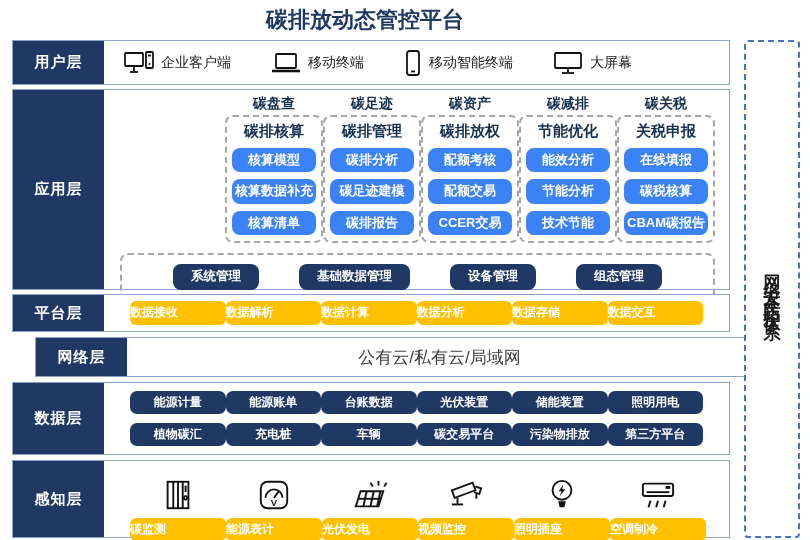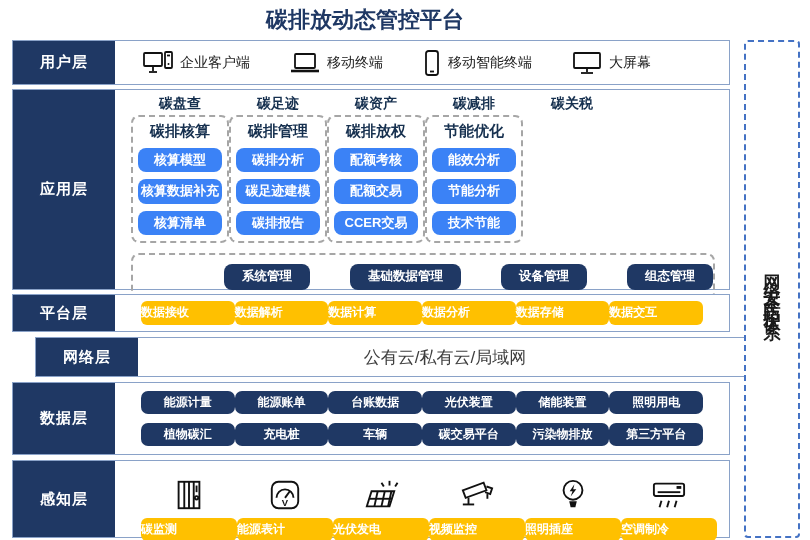--- a/index.html
+++ b/index.html
@@ -3,44 +3,44 @@
 <meta charset="utf-8">
 <style>
   html,body{margin:0;padding:0;background:#fff;}
   #stage{position:relative;width:810px;height:540px;background:#fff;
          font-family:"Liberation Sans","DejaVu Sans",sans-serif;overflow:hidden;}
   .main-title{position:absolute;top:5px;left:0;width:730px;text-align:center;
               font-size:22px;font-weight:bold;color:#1f3864;}
   
   .layer{position:absolute;left:12px;width:718px;border:1.5px solid #8aa2c8;
          background:#fff;display:flex;box-sizing:border-box;}
-  .layer-label{width:102px;flex-shrink:0;background:#1f3864;color:#fff;
+  .layer-label{width:91px;flex-shrink:0;background:#1f3864;color:#fff;
                font-weight:bold;font-size:15px;display:flex;align-items:center;
                justify-content:center;letter-spacing:1px;}
   .layer-content{flex:1;position:relative;min-width:0;}
   #layer-user{top:40px;height:45px;}
   #layer-app{top:89px;height:201px;}
   #layer-platform{top:294px;height:38px;}
   #layer-network{top:337px;height:40px;margin-left:23px;}
   #layer-data{top:382px;height:73px;}
   #layer-perception{top:460px;height:78px;}
   
-  .user-row{height:100%;display:flex;align-items:center;gap:40px;padding-left:28px;}
+  .user-row{height:100%;display:flex;align-items:center;gap:40px;padding-left:20px;}
   .user-item{display:flex;align-items:center;gap:7px;font-size:14px;color:#222;}
   .user-item svg{display:block;}
   
-  .app-cols{display:flex;justify-content:flex-start;padding:4px 14px 0 16px;}
+  .app-cols{display:flex;justify-content:flex-end;padding:4px 14px 0 16px;}
   .app-col{width:98px;text-align:center;}
   .col-title{font-size:14px;font-weight:bold;color:#16304f;margin:1px 0 2px;}
   .col-box{border:2px dashed #a6a6a6;border-radius:8px;padding:2px 2px 6px;background:#fff;}
   .col-sub{font-size:15px;font-weight:bold;color:#16304f;margin:3px 0 3px;}
   .btn-navy{background:#3b82f6;color:#fff;font-size:13px;font-weight:bold;
             border-radius:8px;padding:5px 2px;margin:7px 3px 0;line-height:1.1;}
   .app-common{margin:10px 14px 0 16px;height:44px;border:2px dashed #a6a6a6;
-              border-radius:8px;display:flex;align-items:center;justify-content:flex-end;gap:40px;}
+              border-radius:8px;display:flex;align-items:center;justify-content:center;gap:40px;}
   .btn-navy-wide{background:#1f3864;color:#fff;font-size:12.5px;font-weight:bold;
                  border-radius:8px;padding:6px 18px;line-height:1.1;}
   
   .platform-row{height:100%;display:flex;align-items:center;justify-content:space-between;
                 padding:0 26px;}
   .btn-yellow{background:#ffc000;color:#fff;font-size:12px;font-weight:bold;
               border-radius:6px;width:96px;text-align:left;padding:5px 0;line-height:1.1;}
   
   .network-text{height:100%;display:flex;align-items:center;justify-content:center;
                 font-size:17px;color:#3d3d3d;}
@@ -153,20 +153,26 @@
           <div class="col-title">碳减排</div>
           <div class="col-box">
             <div class="col-sub">节能优化</div>
             <div class="btn-navy">能效分析</div>
             <div class="btn-navy">节能分析</div>
             <div class="btn-navy">技术节能</div>
           </div>
         </div>
         <div class="app-col">
           <div class="col-title">碳关税</div>
+          <div class="col-box">
+            <div class="col-sub">关税申报</div>
+            <div class="btn-navy">在线填报</div>
+            <div class="btn-navy">碳税核算</div>
+            <div class="btn-navy">CBAM碳报告</div>
+          </div>
         </div>
       </div>
       <div class="app-common">
         <div class="btn-navy-wide">系统管理</div>
         <div class="btn-navy-wide">基础数据管理</div>
         <div class="btn-navy-wide">设备管理</div>
         <div class="btn-navy-wide">组态管理</div>
       </div>
     </div>
   </div>

